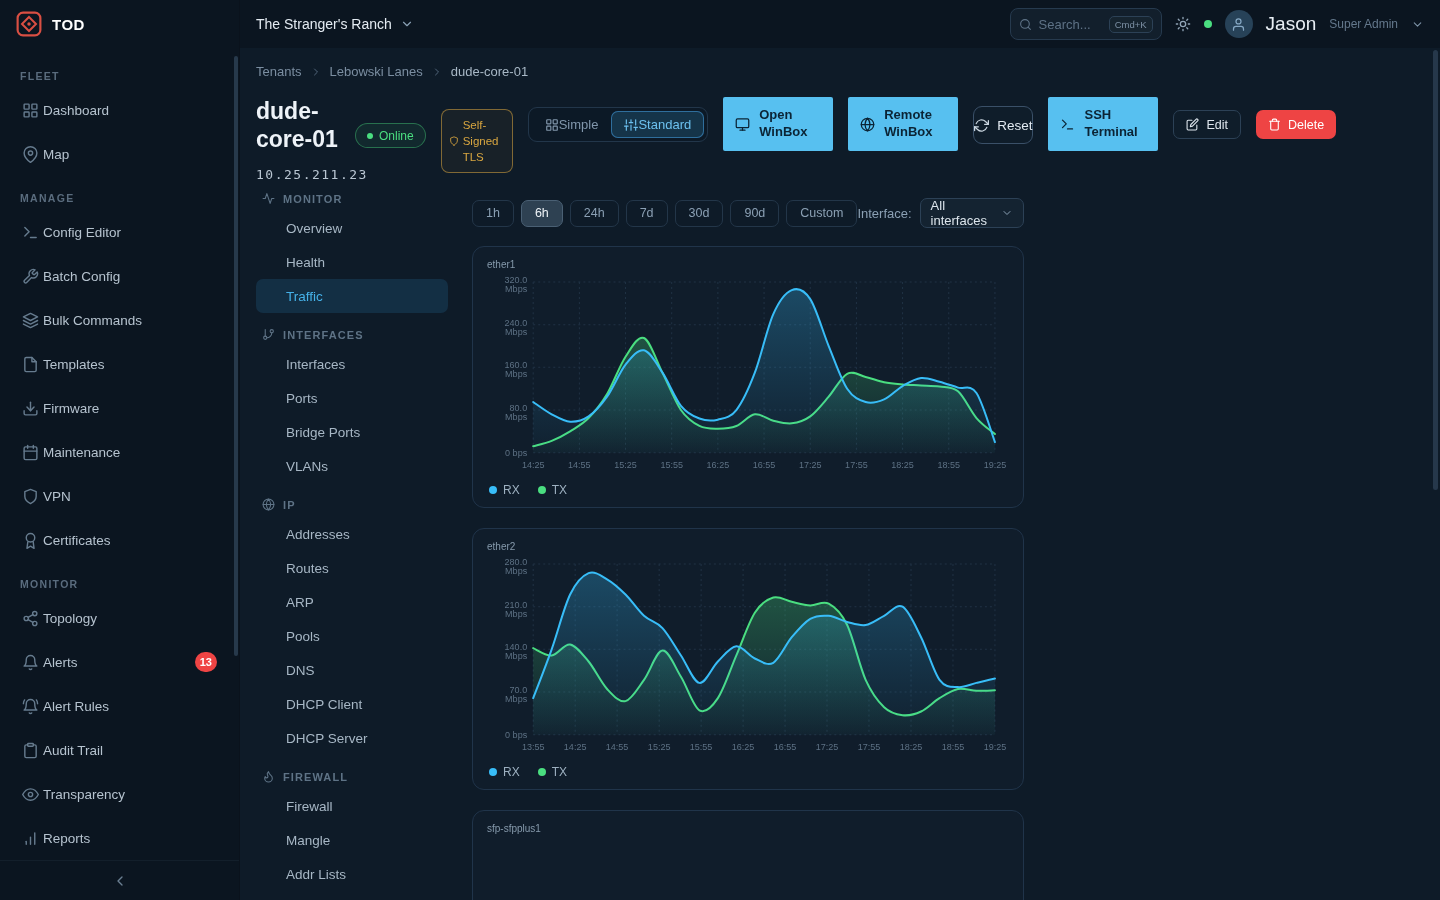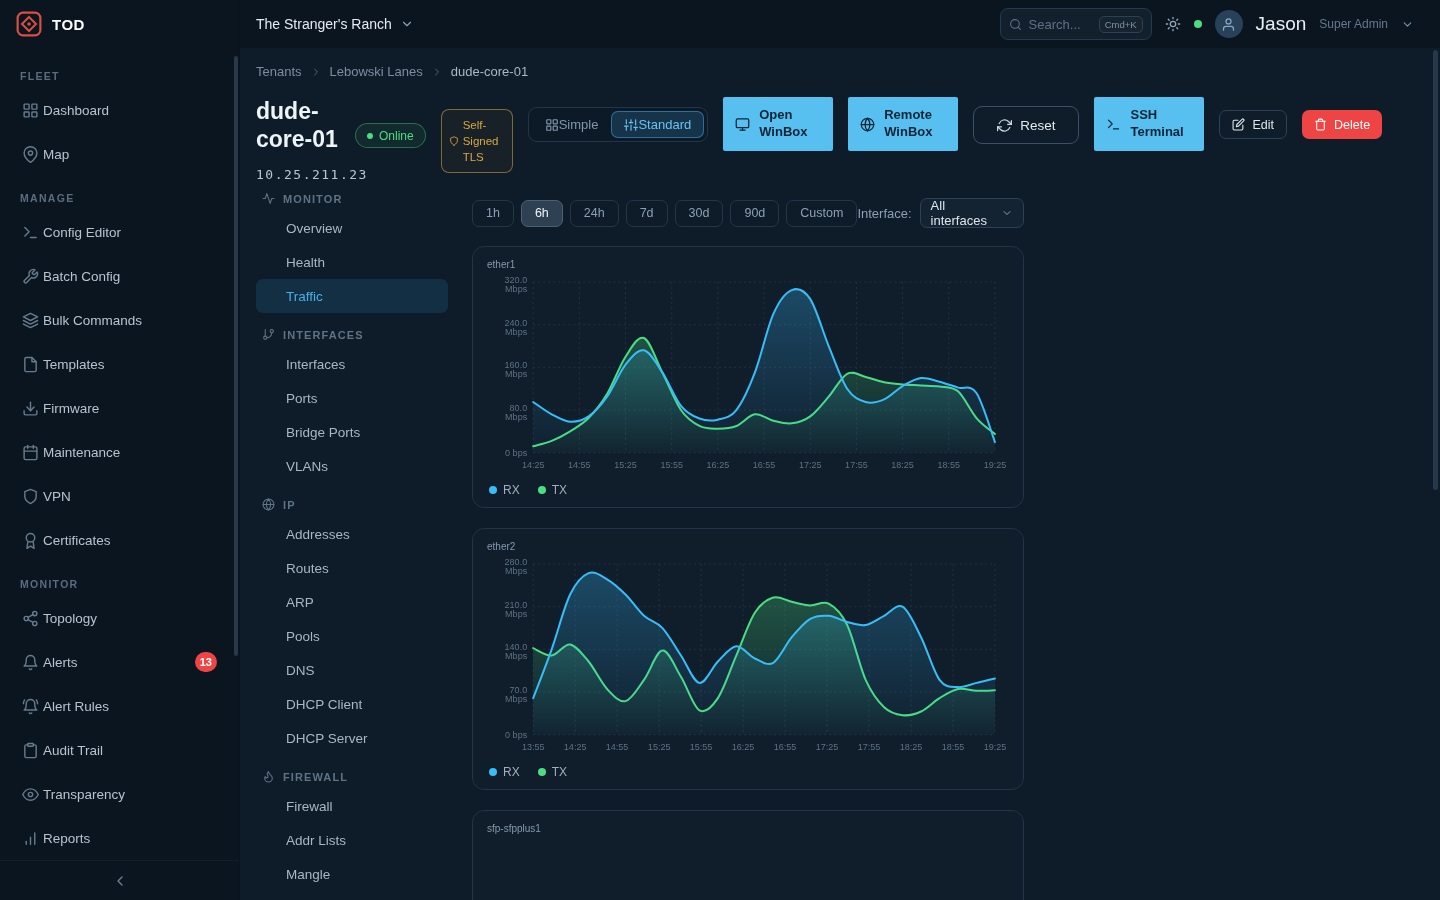--- a/index.html
+++ b/index.html
@@ -18,21 +18,21 @@
   .nav-item .icon { color:#667b8e; }
   .icon { display:inline-flex; }
   .icon svg { width:17px; height:17px; display:block; }
   .badge { margin-left:auto; background:#ef4444; color:#fff; font-size:11px; font-weight:bold; min-width:20px; height:20px; border-radius:10px; display:flex; align-items:center; justify-content:center; padding:0 5px; }
   .sidebar-footer { height:40px; border-top:1px solid #131f2b; display:flex; align-items:center; justify-content:center; color:#6b7f92; flex-shrink:0; cursor:pointer; }
   .sidebar-footer svg { width:16px; height:16px; }
   .sidebar-scrollbar { position:absolute; right:1px; top:56px; width:4px; height:600px; background:#27394b; border-radius:2px; }
 
   
   .main-col { flex:1; display:flex; flex-direction:column; min-width:0; }
-  .topbar { height:48px; background:#0b1520; display:flex; align-items:center; padding:0 26px 0 16px; gap:13px; flex-shrink:0;justify-content:center; }
+  .topbar { height:48px; background:#0b1520; display:flex; align-items:center; padding:0 16px 0 16px; gap:13px; flex-shrink:0;justify-content:center; }
   .tenant { display:flex; align-items:center; gap:8px; font-size:14px; color:#e4ebf2; cursor:pointer; }
   .tenant .icon { color:#8aa0b4; } .tenant .icon svg { width:14px; height:14px; }
   .topbar-spacer { flex:1; }
   .searchbox { width:152px; height:32px; background:#121f2c; border:1px solid #263a4e; border-radius:8px; display:flex; align-items:center; gap:7px; padding:0 8px; color:#5e7286; font-size:13px; cursor:text; }
   .searchbox .icon { color:#5e7286; } .searchbox .icon svg { width:13px; height:13px; }
   .kbd { margin-left:auto; border:1px solid #2c4156; border-radius:5px; font-size:9.5px; padding:2px 5px; color:#7c90a4; background:#16242f; white-space:nowrap; }
   .topbar-icon { color:#93a6b8; cursor:pointer; } .topbar-icon svg { width:16px; height:16px; }
   .status-dot { width:8px; height:8px; border-radius:50%; background:#4ade80; }
   .avatar { width:28px; height:28px; border-radius:50%; background:#274258; display:flex; align-items:center; justify-content:center; color:#86a8c4; cursor:pointer; }
   .avatar svg { width:15px; height:15px; }
@@ -57,21 +57,21 @@
   .tls-badge { margin-top:12px; width:72px; border:1px solid rgba(216,166,64,.55); background:rgba(216,166,64,.05); color:#d8a640; font-size:11.5px; border-radius:8px; padding:7px 7px; line-height:1.4; display:flex; align-items:center; gap:4px; flex-shrink:0; }
   .tls-badge .icon svg { width:10px; height:10px; }
   .view-toggle { margin-top:10px; display:flex; background:#0c1926; border:1px solid #22364a; border-radius:9px; padding:3px; flex-shrink:0; }
   .view-btn { display:flex; align-items:center; gap:0; padding:6px 13px; border-radius:7px; font-size:13px; color:#8196ab; cursor:pointer; white-space:nowrap; }
   .view-btn .icon svg { width:14px; height:14px; }
   .view-btn.active { background:#153449; color:#6cc0ef; box-shadow:inset 0 0 0 1px #2f6e9c; }
   .btn { cursor:pointer; flex-shrink:0; }
   .btn-tall { height:54px; background:#57c0f0; border-radius:2px; color:#0b2435; display:flex; align-items:center; gap:9px; padding:0 12px; font-size:13px; font-weight:bold; line-height:1.3; }
   .btn-tall .icon svg { width:15px; height:15px; }
   .btn-tall span.lbl { width:62px; }
-  .btn-reset { margin-top:9px; height:38px; background:#0f1d2a; border:1px solid #3a5068; border-radius:9px; color:#e2eaf1; display:flex; align-items:center; gap:8px; padding:0 23px; font-size:13.5px; }
+  .btn-reset { margin-top:9px; height:38px; background:#0f1d2a; border:1px solid #3a5068; border-radius:9px; color:#e2eaf1; display:flex; align-items:center; gap:8px; padding:0 0; font-size:13.5px; }
   .btn-reset .icon { color:#cbd7e1; } .btn-reset .icon svg { width:15px; height:15px; }
   .btn-small { margin-top:13px; height:29px; border-radius:7px; display:flex; align-items:center; gap:7px; padding:0 12px; font-size:12.5px; }
   .btn-edit { background:#0f1d2a; border:1px solid #2c4156; color:#dfe7ee; }
   .btn-edit .icon svg, .btn-delete .icon svg { width:13px; height:13px; }
   .btn-delete { background:#ee4444; color:#ffffff; border:none; }
 
   
   .main-row { display:flex; gap:24px; margin-top:10px; align-items:flex-start; }
   .subnav { width:192px; flex-shrink:0; }
   .subnav-header { display:flex; align-items:center; gap:8px; color:#5e7386; font-size:11px; font-weight:bold; letter-spacing:1.1px; margin:15px 0 6px 6px; }
@@ -514,22 +514,22 @@
 
           <div class="subnav-header">
             <span class="icon">
                 <svg viewBox="0 0 24 24" fill="none" stroke="currentColor" stroke-width="2" stroke-linecap="round" stroke-linejoin="round">
                   <path d="M8.5 14.5A2.5 2.5 0 0 0 11 12c0-1.38-.5-2-1-3-1.07-2.14-.22-4.05 2-6 .5 2.5 2 4.9 4 6.5 2 1.6 3 3.5 3 5.5a7 7 0 1 1-14 0c0-1.15.43-2.29 1-3a2.5 2.5 0 0 0 2.5 2.5z"></path>
                 </svg>
               </span>
             <span>FIREWALL</span>
           </div>
           <div class="subnav-item">Firewall</div>
+          <div class="subnav-item">Mangle</div>
           <div class="subnav-item">Addr Lists</div>
-          <div class="subnav-item">Mangle</div>
         </div>
 
         <div class="panel">
           <div class="panel-controls">
             <div class="ranges">
               <div class="range-pill">1h</div>
               <div class="range-pill active">6h</div>
               <div class="range-pill">24h</div>
               <div class="range-pill">7d</div>
               <div class="range-pill">30d</div>

